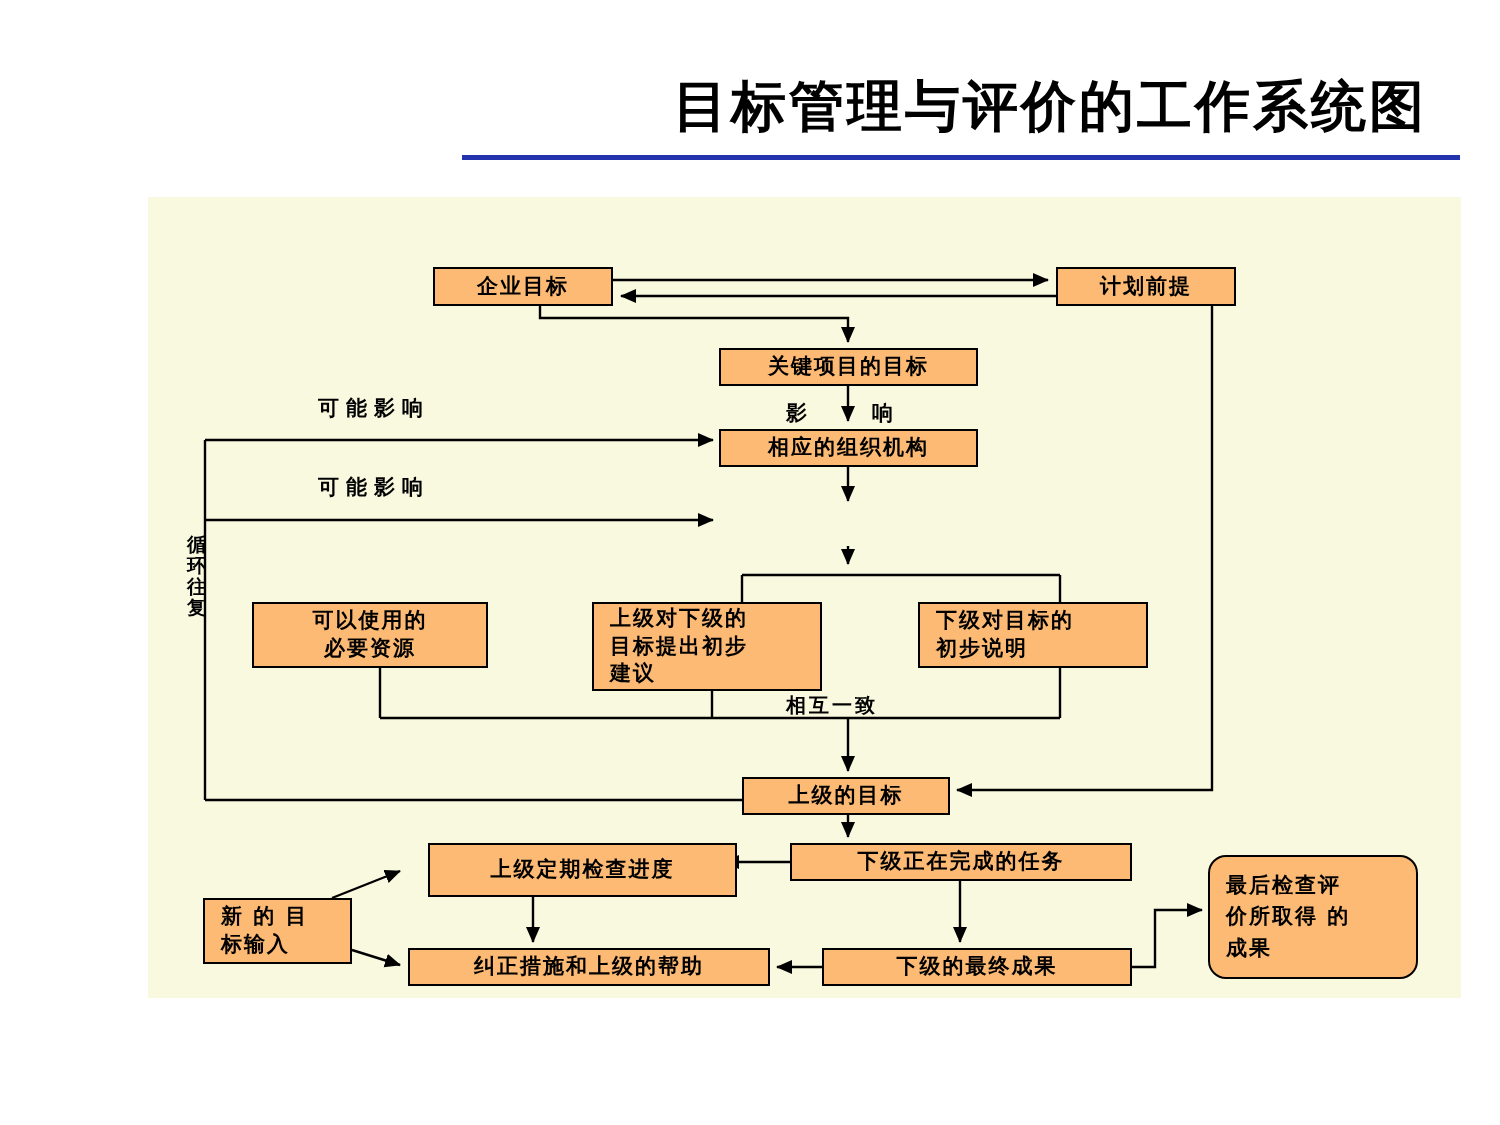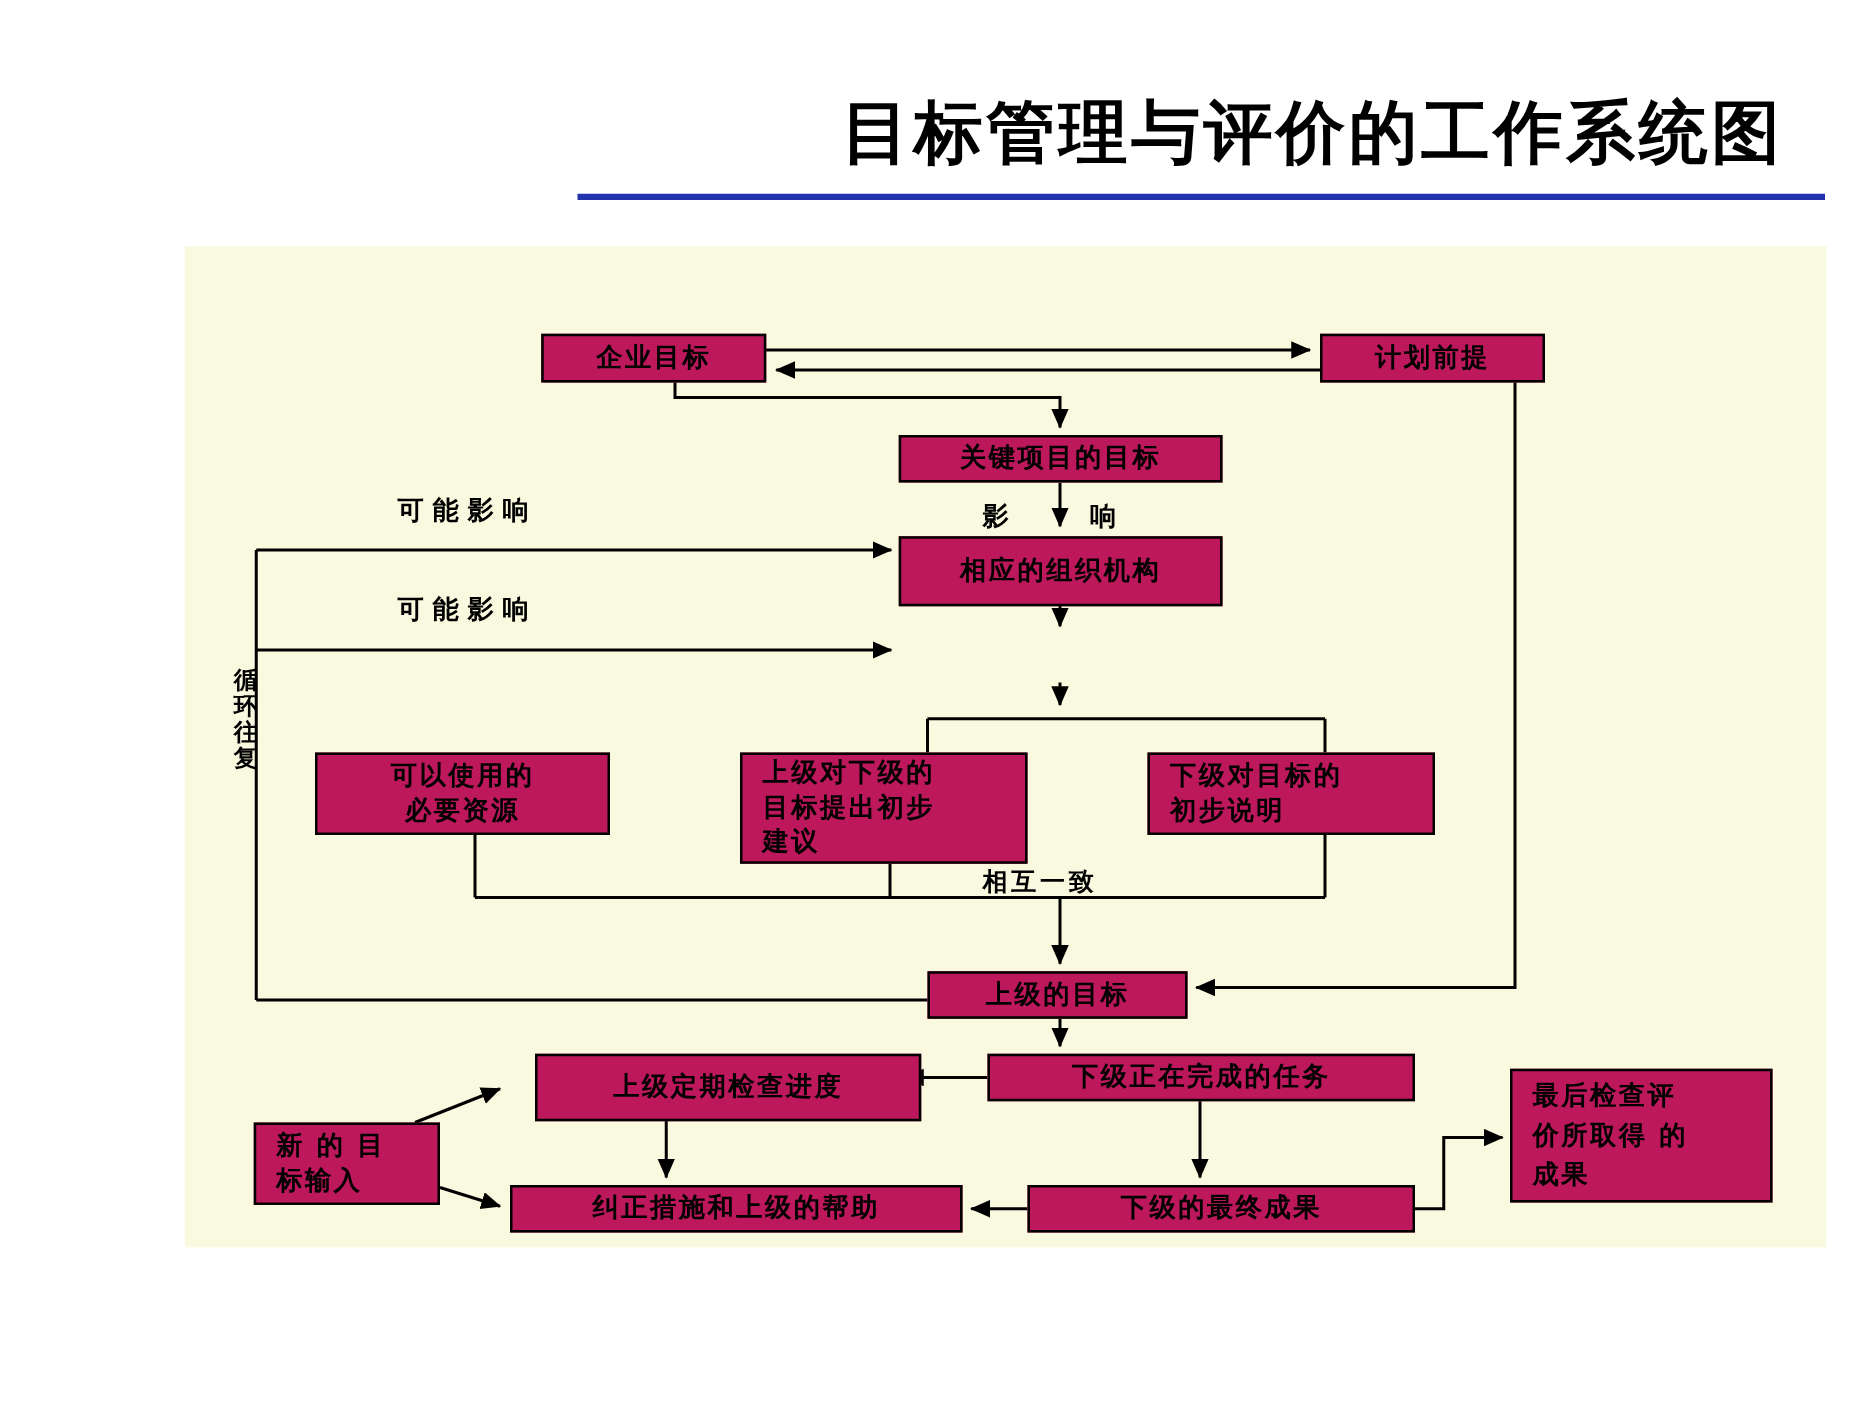--- a/index.html
+++ b/index.html
@@ -15,21 +15,21 @@
   }
   .title-underline{
     position:absolute;left:462px;top:155px;width:998px;height:5px;background:#2333ae;
   }
   .panel{
     position:absolute;left:148px;top:197px;width:1313px;height:801px;background:#f9f9df;
   }
   svg.lines{position:absolute;left:0;top:0;width:1500px;height:1125px;}
   svg.lines path{stroke:#000;stroke-width:2.4;fill:none;}
   .node{
-    position:absolute;background:#be185d;border:2px solid #000;box-sizing:border-box;
+    position:absolute;background:#fdba74;border:2px solid #000;box-sizing:border-box;
     display:flex;align-items:center;justify-content:center;text-align:center;
     font-size:21px;font-weight:bold;letter-spacing:2px;line-height:1.32;
     white-space:pre-line;
   }
   .node.align-left{justify-content:flex-start;text-align:left;padding-left:16px;}
   .flabel{
     position:absolute;font-size:21px;font-weight:bold;white-space:pre-line;letter-spacing:3px;
   }
   .flabel.spread{letter-spacing:7px;}
   .flabel.vertical{font-size:19px;line-height:1.1;letter-spacing:0;text-align:center;}
@@ -79,21 +79,21 @@
     <path d="M332,898 L400,871" marker-end="url(#arr)"></path>
     <path d="M352,950 L400,965" marker-end="url(#arr)"></path>
   </svg>
 
   <div class="node" style="left:433px;top:267px;width:180px;height:39px;">企业目标</div>
 
   <div class="node" style="left:1056px;top:267px;width:180px;height:39px;">计划前提</div>
 
   <div class="node" style="left:719px;top:348px;width:259px;height:38px;">关键项目的目标</div>
 
-  <div class="node" style="left:719px;top:429px;width:259px;height:56px;">相应的组织机构</div>
+  <div class="node" style="left:719px;top:429px;width:259px;height:38px;">相应的组织机构</div>
 
 
   <div class="node" style="left:252px;top:602px;width:236px;height:66px;">可以使用的
 必要资源</div>
 
   <div class="node align-left" style="left:592px;top:602px;width:230px;height:89px;">上级对下级的
 目标提出初步
 建议</div>
 
   <div class="node align-left" style="left:918px;top:602px;width:230px;height:66px;">下级对目标的
@@ -105,21 +105,21 @@
 
   <div class="node" style="left:790px;top:843px;width:342px;height:38px;">下级正在完成的任务</div>
 
   <div class="node align-left" style="left:203px;top:898px;width:149px;height:66px;">新 的 目
 标输入</div>
 
   <div class="node" style="left:408px;top:948px;width:362px;height:38px;">纠正措施和上级的帮助</div>
 
   <div class="node" style="left:822px;top:948px;width:310px;height:38px;">下级的最终成果</div>
 
-  <div class="node align-left" style="left:1208px;top:855px;width:210px;height:107px;line-height:1.5;">最后检查评
+  <div class="node align-left" style="left:1208px;top:855px;width:210px;height:124px;line-height:1.5;border-radius:18px;">最后检查评
 价所取得 的
 成果</div>
 
   <div class="flabel spread" style="left:318px;top:394px;">可能影响</div>
 
   <div class="flabel spread" style="left:318px;top:473px;">可能影响</div>
 
   <div class="flabel" style="left:786px;top:399px;letter-spacing:0;">影</div>
 
   <div class="flabel" style="left:872px;top:399px;letter-spacing:0;">响</div>

